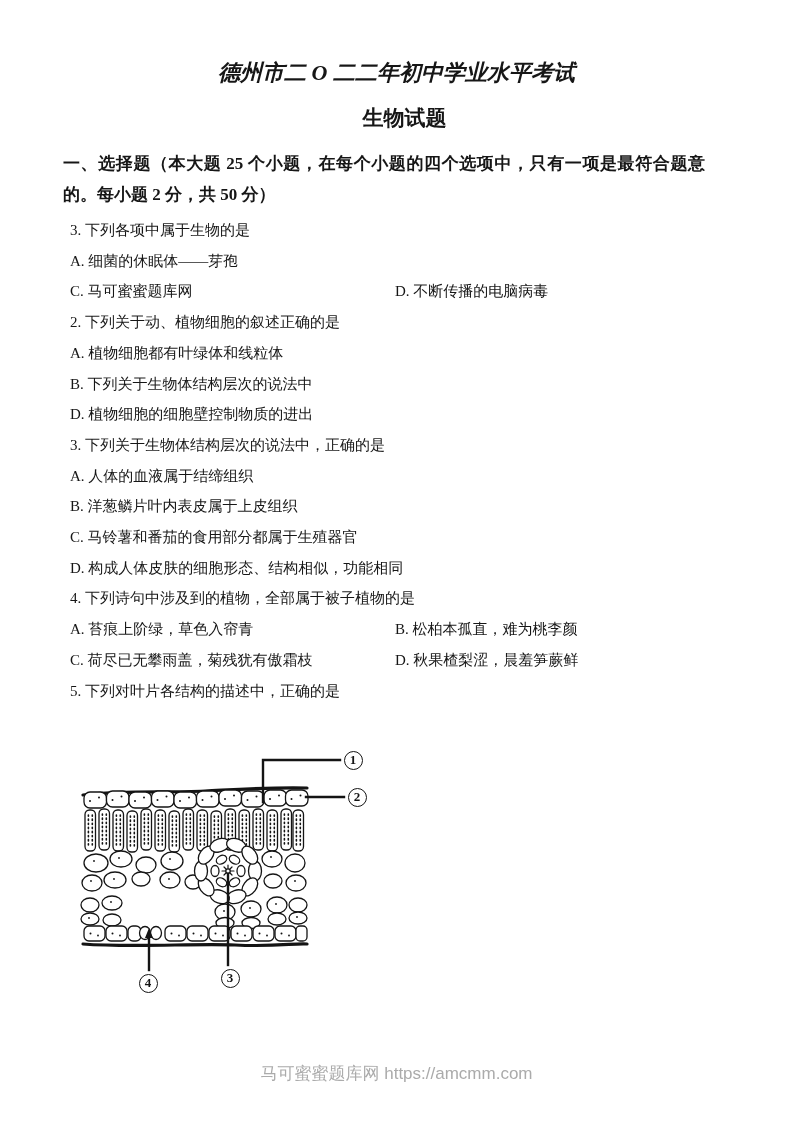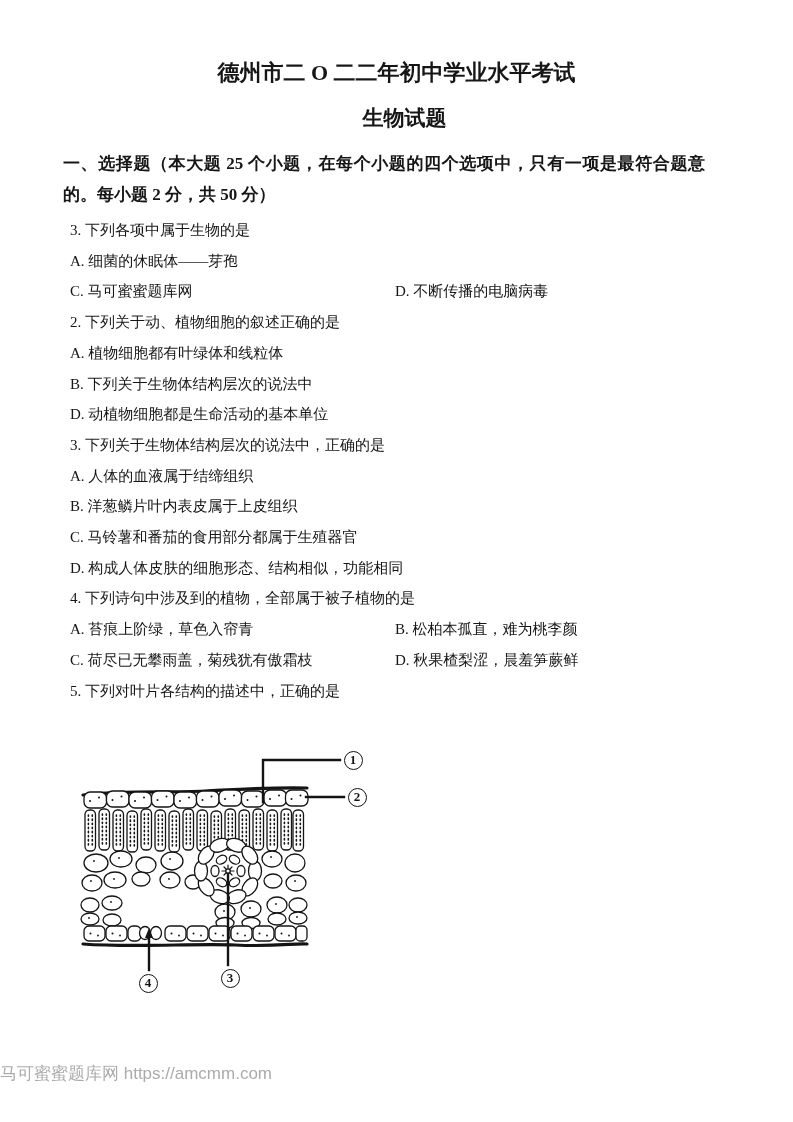--- a/index.html
+++ b/index.html
@@ -7,21 +7,21 @@
     position:relative;
     width:793px;height:1122px;
     background:#ffffff;
     color:#161616;
     font-family:"Liberation Serif","DejaVu Serif",serif;
     overflow:hidden;
   }
   .title{
     margin:0;padding-top:58px;
     text-align:center;
-    font-size:22px;font-weight:bold;line-height:30px;
+    font-size:22px;font-weight:bold;line-height:30px;font-style:italic;
   }
   .subtitle{
     margin:16px 0 0 16px;
     text-align:center;
     font-size:21px;font-weight:bold;line-height:28px;
   }
   .content{margin:16px 88px 0 63px;}
   .heading{
     margin:0;
     font-size:17px;font-weight:bold;
@@ -49,21 +49,21 @@
     border:1.7px solid #141414;
     border-radius:50%;
     display:flex;align-items:center;justify-content:center;
     font-size:13px;font-weight:bold;
     color:#141414;
     background:#fff;
   }
   .footer{
     position:absolute;left:0;top:1062px;
     width:100%;
-    text-align:left;
+    text-align:center;
     font-family:"Liberation Sans","DejaVu Sans",sans-serif;
     font-size:17px;
     color:#ababab;
   }
 </style>
 </head>
 <body>
 
 <div class="page">
 
@@ -83,21 +83,21 @@
         <div class="ln optrow">
           <span class="o1">C. 马可蜜蜜题库网</span>
           <span class="o2">D. 不断传播的电脑病毒</span>
         </div>
       </div>
 
       <div>
         <div class="ln">2. 下列关于动、植物细胞的叙述正确的是</div>
         <div class="ln">A. 植物细胞都有叶绿体和线粒体</div>
         <div class="ln">B. 下列关于生物体结构层次的说法中</div>
-        <div class="ln">D. 动植物细胞都是生命活动的基本单位</div>
+        <div class="ln">D. 植物细胞的细胞壁控制物质的进出</div>
       </div>
 
       <div>
         <div class="ln">3. 下列关于生物体结构层次的说法中，正确的是</div>
         <div class="ln">A. 人体的血液属于结缔组织</div>
         <div class="ln">B. 洋葱鳞片叶内表皮属于上皮组织</div>
         <div class="ln">C. 马铃薯和番茄的食用部分都属于生殖器官</div>
         <div class="ln">D. 构成人体皮肤的细胞形态、结构相似，功能相同</div>
       </div>
 

